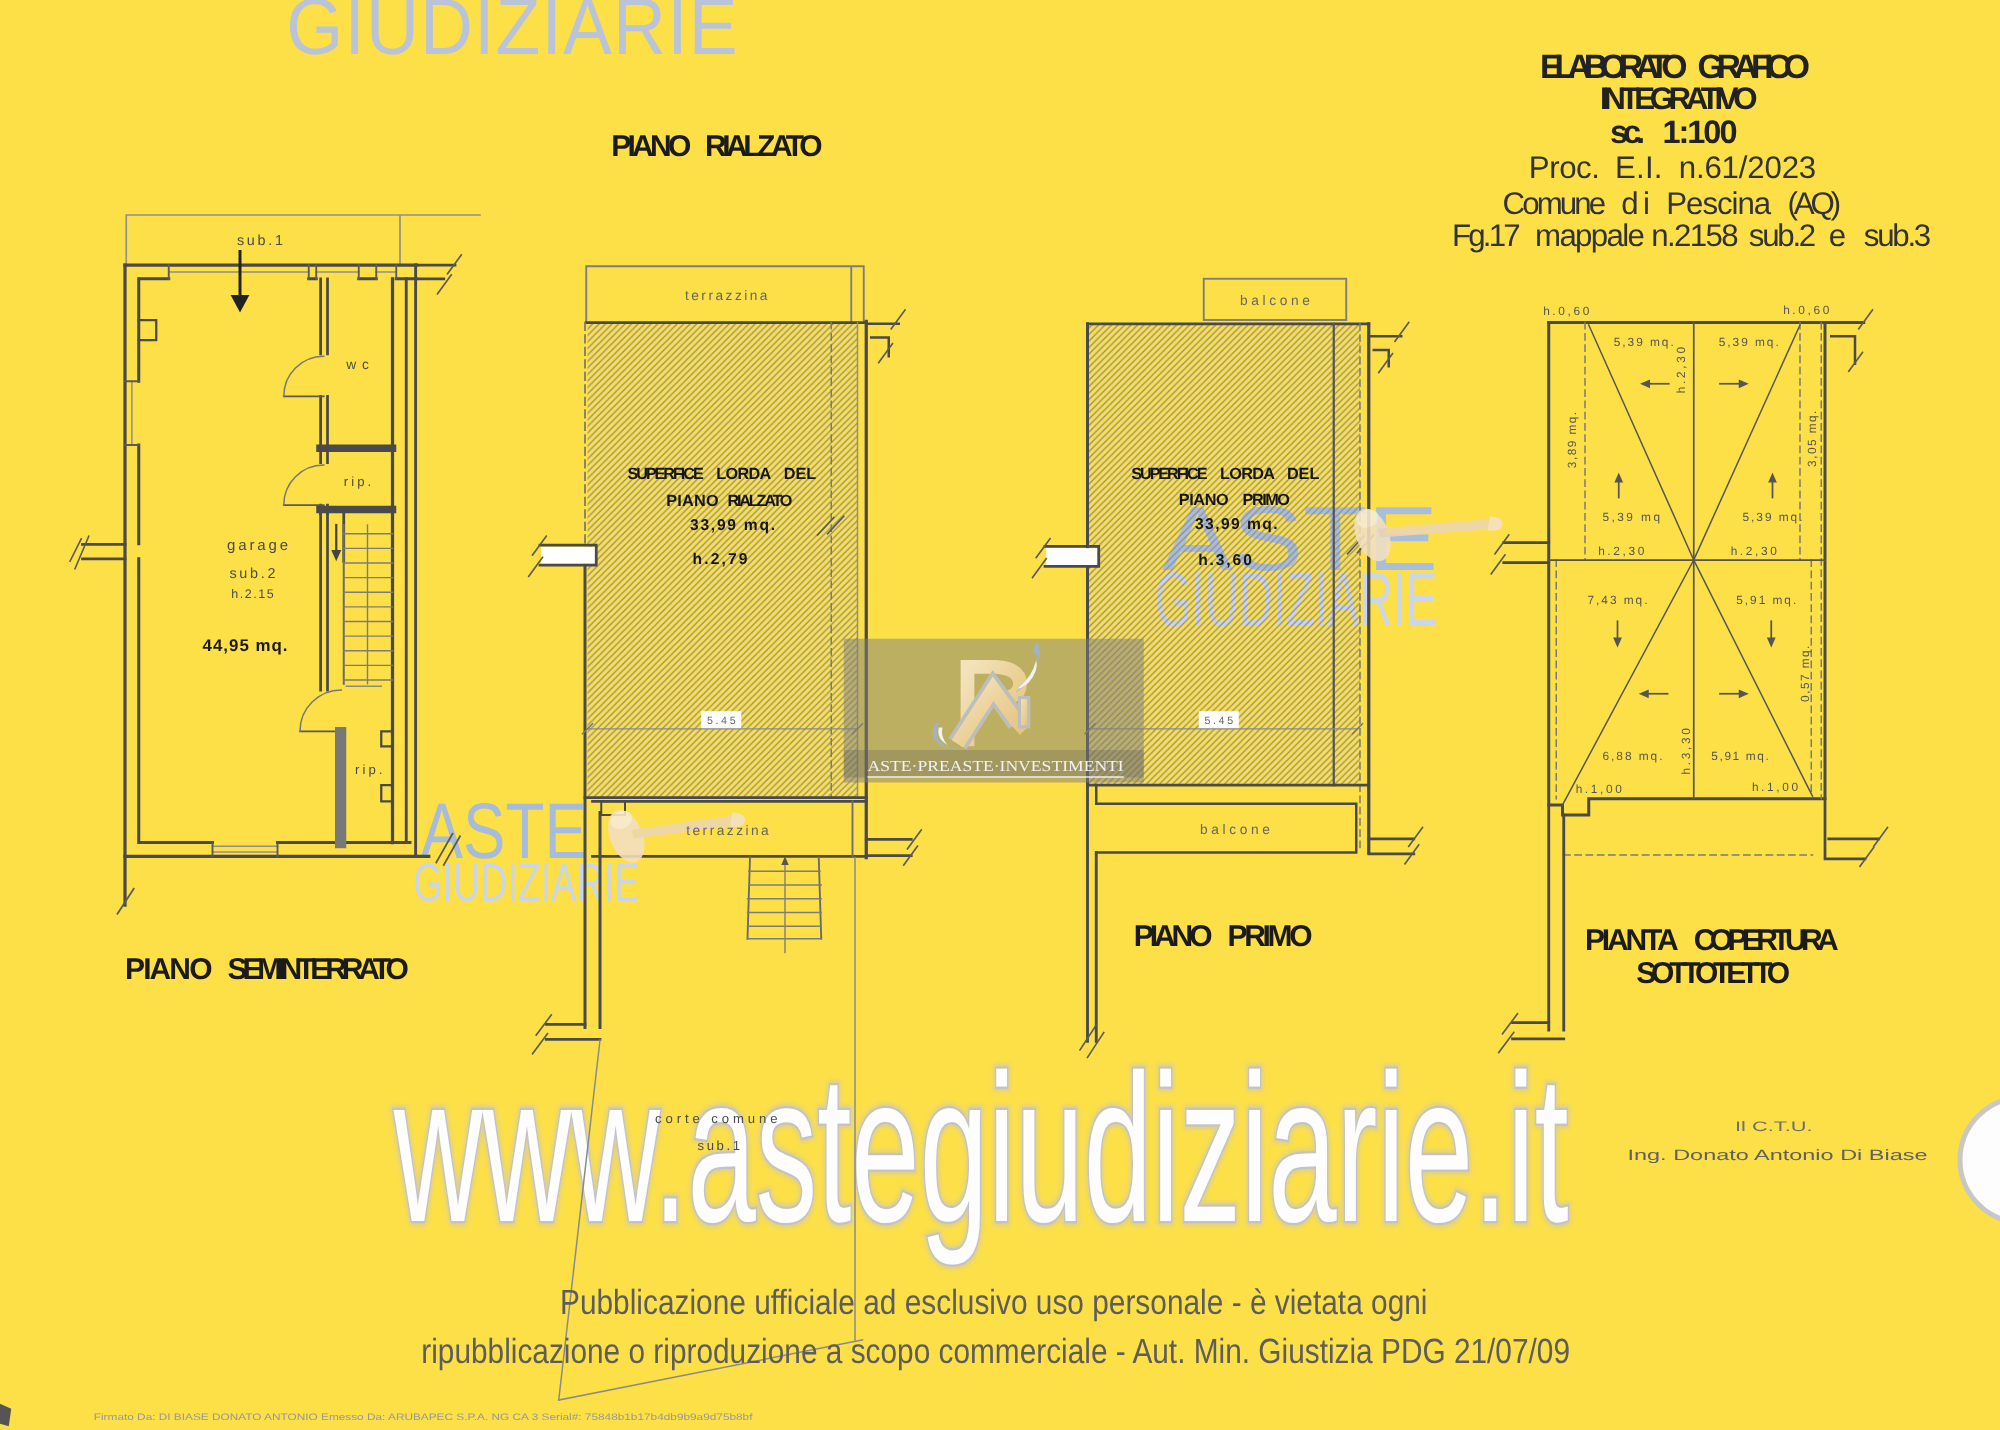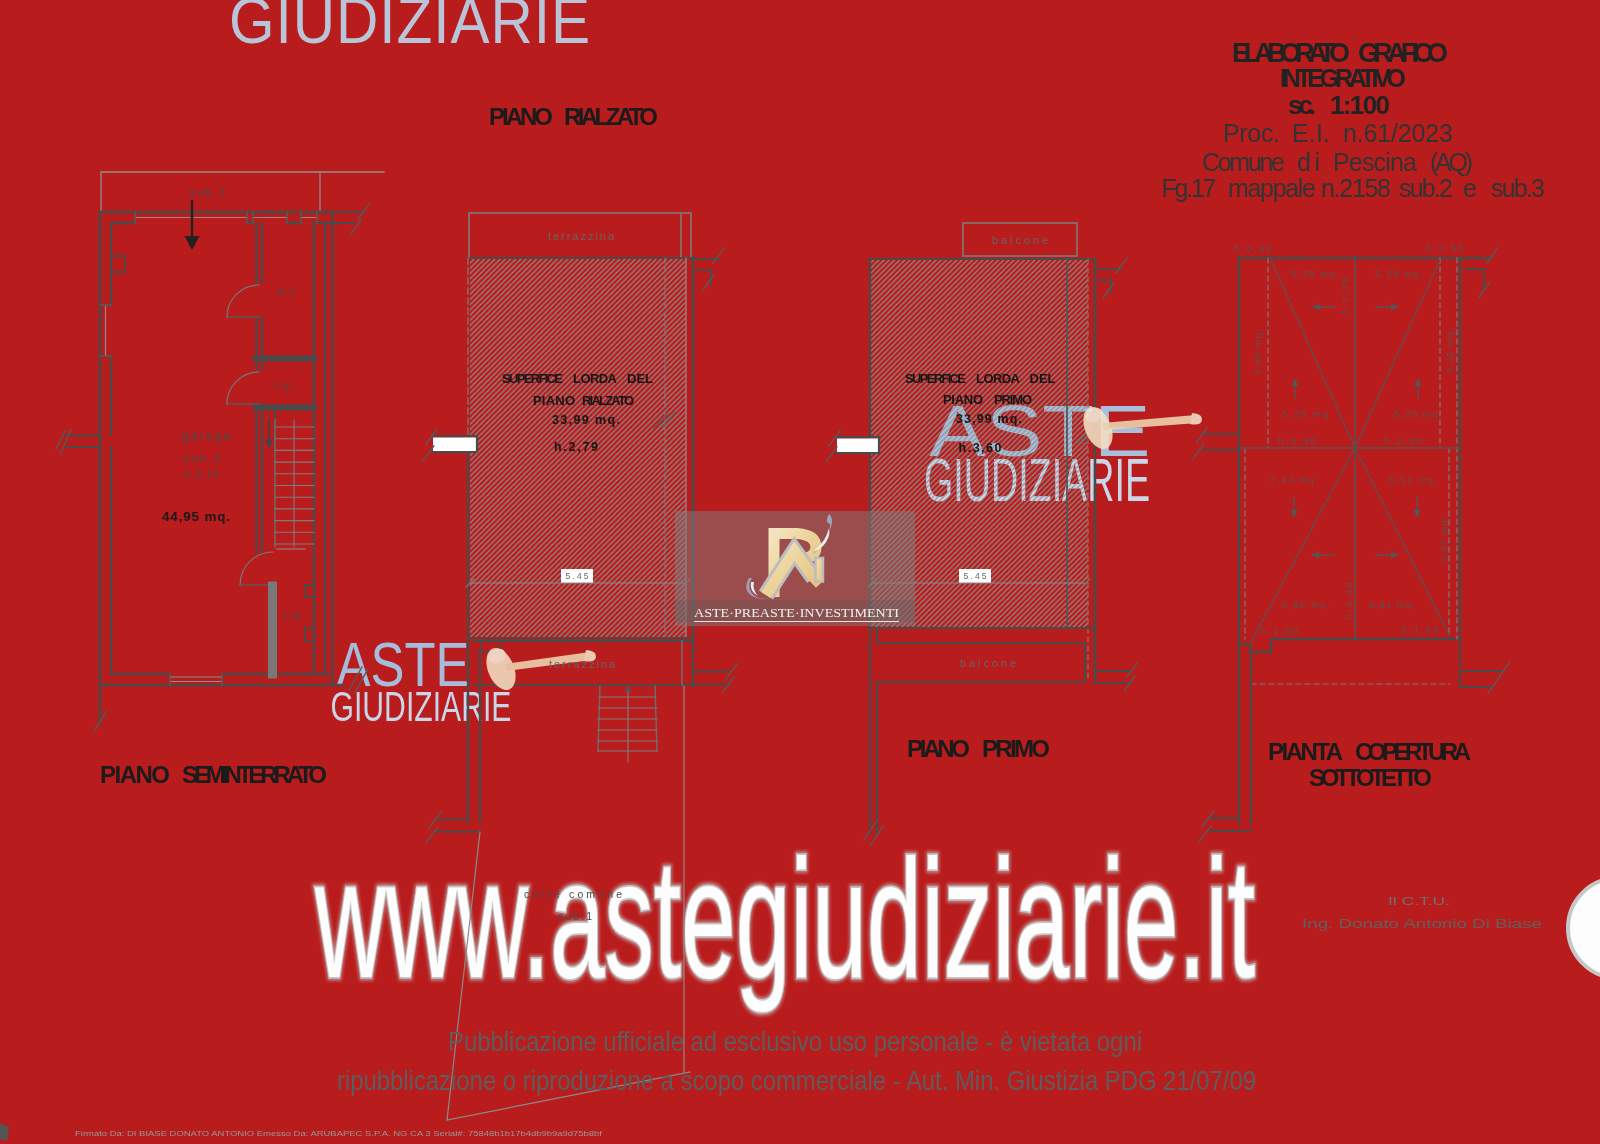--- a/index.html
+++ b/index.html
@@ -1,16 +1,16 @@
 <!DOCTYPE html>
 <html><head>
 <meta charset="utf-8">
 <style>
 html,body{margin:0;padding:0;background:#fff}
-#page{position:relative;width:1600px;height:1144px;background:#b91c1c;overflow:hidden;font-family:"Liberation Sans",sans-serif}
+#page{position:relative;width:1600px;height:1144px;background:#fde047;overflow:hidden;font-family:"Liberation Sans",sans-serif}
 </style>
 </head>
 <body>
 <div id="page">
 <svg width="1600" height="1144" viewBox="0 0 1600 1144" font-family="Liberation Sans, sans-serif">
 <defs>
 <pattern id="hatch" width="5.2" height="5.2" patternUnits="userSpaceOnUse">
 <path d="M-1.3,6.5 L6.5,-1.3 M-1.3,1.3 L1.3,-1.3 M3.9,6.5 L6.5,3.9" stroke="#909090" stroke-width="1.1" fill="none"></path>
 </pattern>
 <linearGradient id="gold" x1="0" y1="0" x2="1" y2="1">

